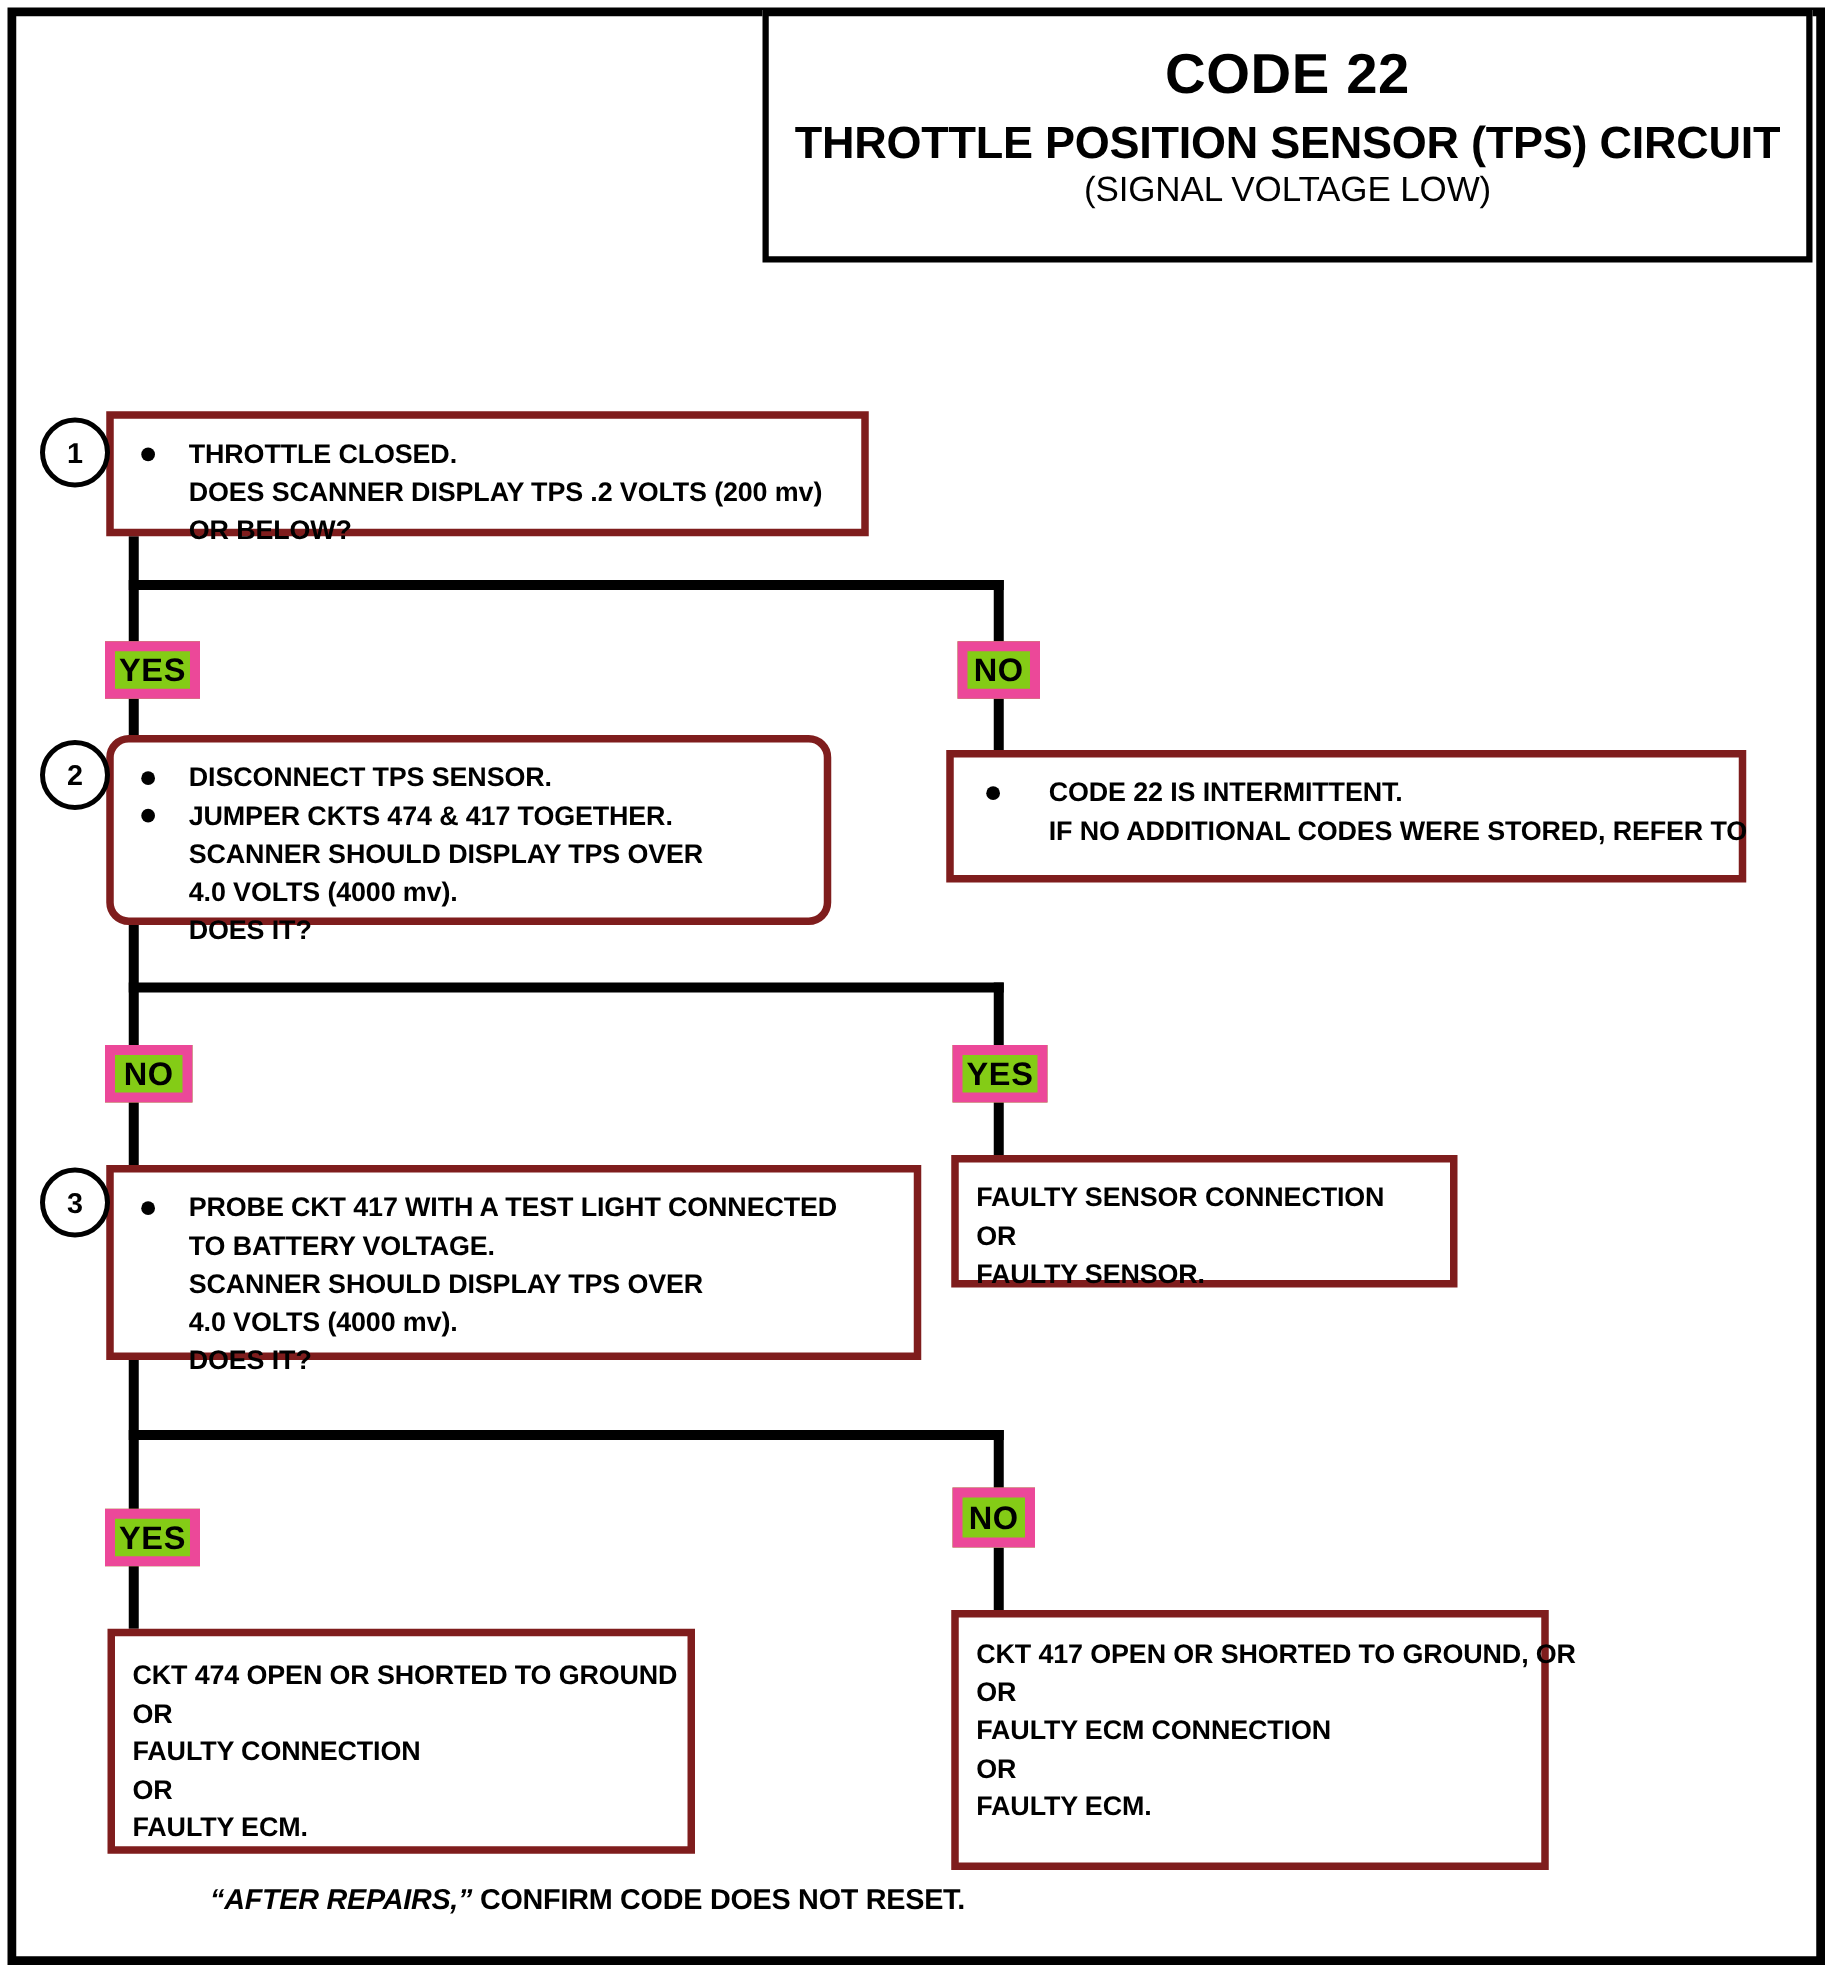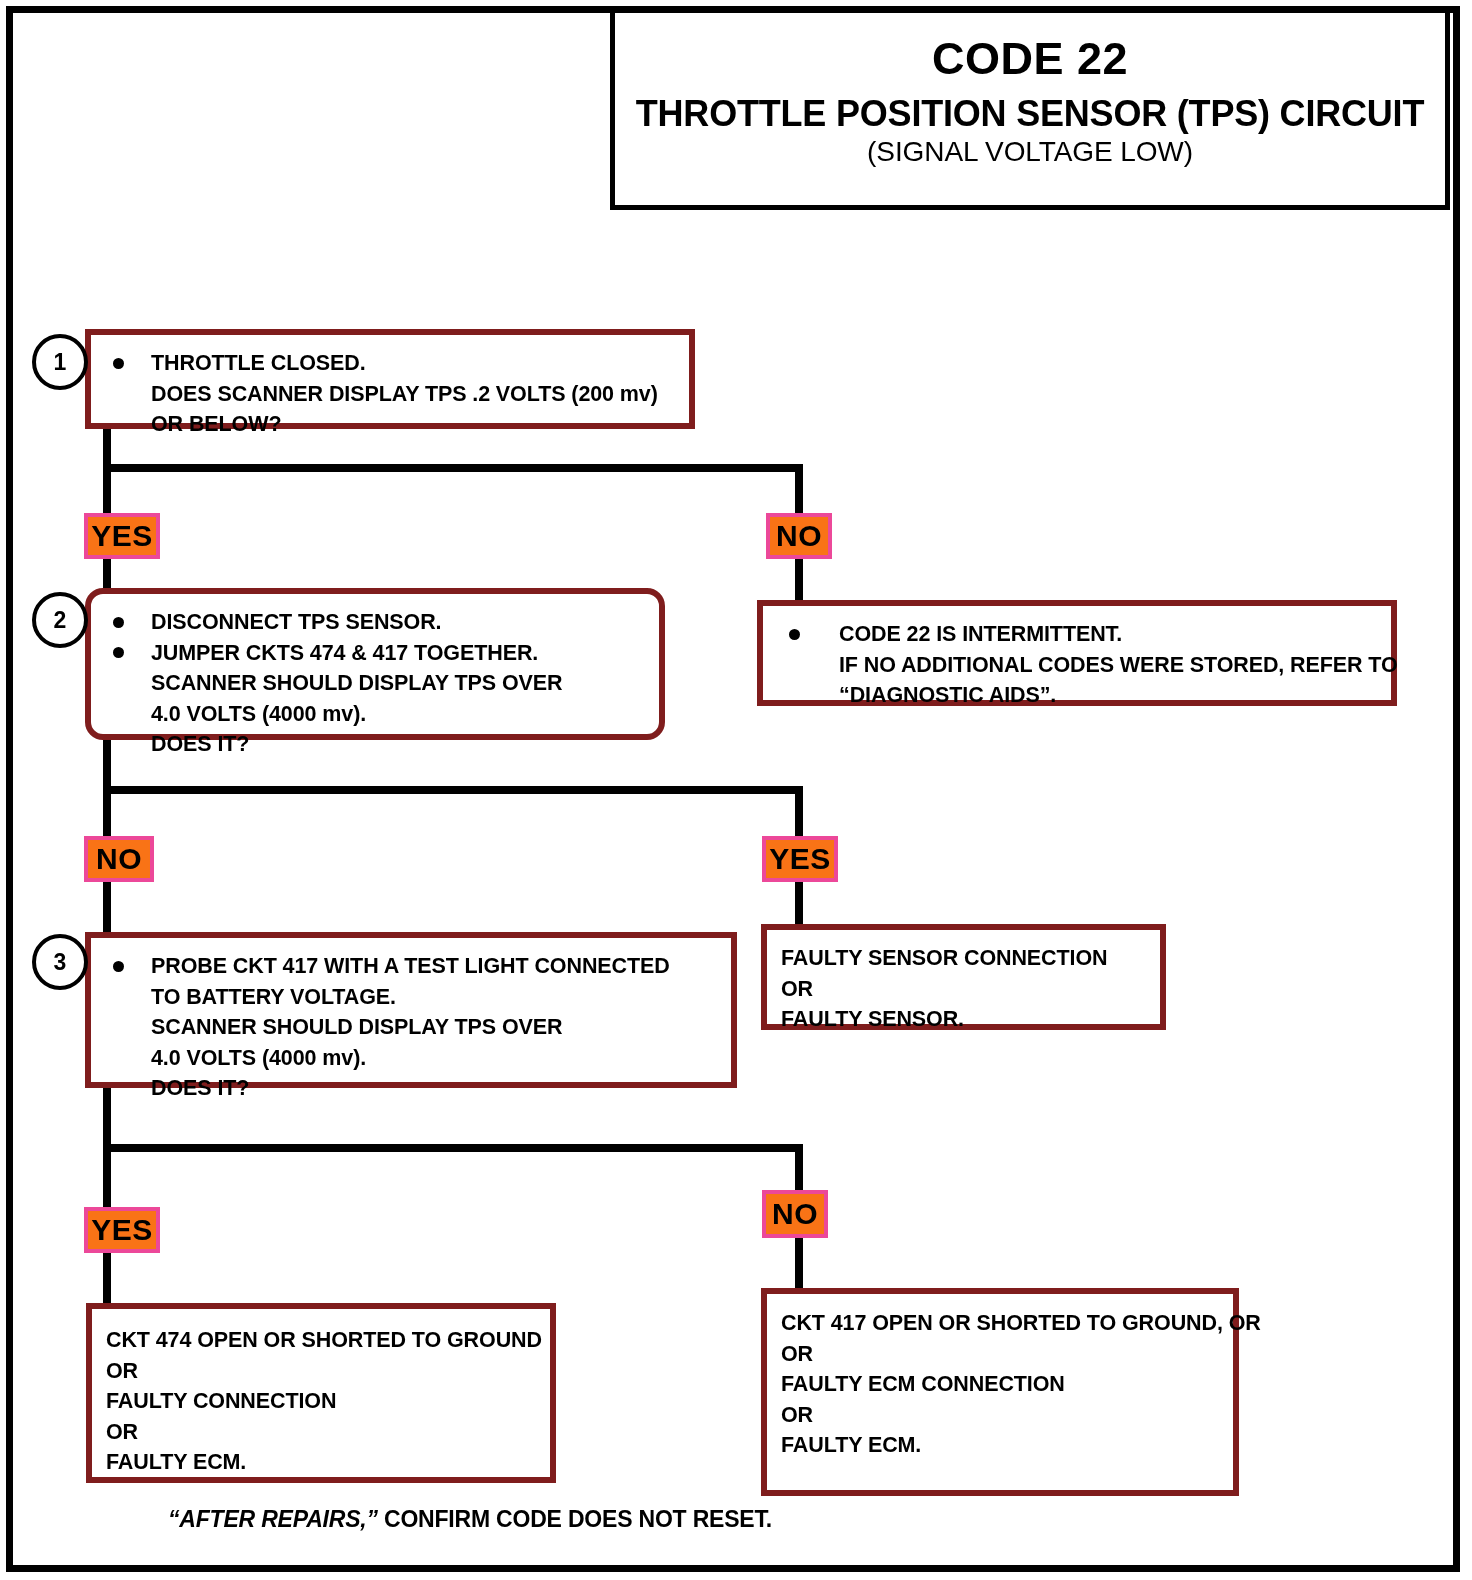--- a/index.html
+++ b/index.html
@@ -109,24 +109,24 @@
     font-size: 23px;
     font-weight: bold;
     text-align: center;
     line-height: 48px;
     z-index: 4;
   }
 
   
   .yn {
     position: absolute;
-    border: 4px solid #ec4899;
-    box-sizing: border-box;
-    background: #f97316;
-    font-size: 30px;
+    border: 8px solid #ec4899;
+    box-sizing: border-box;
+    background: #84cc16;
+    font-size: 26px;
     font-weight: bold;
     text-align: center;
     z-index: 4;
     display: flex;
     align-items: center;
     justify-content: center;
     letter-spacing: 0.5px;
   }
 
   
@@ -222,21 +222,20 @@
     </div>
   </div>
 
   <div class="fbox" style="left:757px; top:600px; width:640px; height:106px;">
     <div class="inner">
       <div class="line bullet-row" style="padding-left:62px;">
         <span class="bullet" style="left:12px;"></span>
         <span>CODE 22 IS INTERMITTENT.</span>
       </div>
       <div class="line" style="padding-left:62px;">IF NO ADDITIONAL CODES WERE STORED, REFER  TO</div>
-      <div class="line" style="padding-left:62px;">“DIAGNOSTIC AIDS”.</div>
     </div>
   </div>
 
   <div class="yn" style="left:84px; top:836px; width:70px; height:46px;">NO</div>
   <div class="yn" style="left:762px; top:836px; width:76px; height:46px;">YES</div>
 
   <div class="step-circle" style="left:32px; top:934px;">3</div>
   <div class="fbox" style="left:85px; top:932px; width:652px; height:156px;">
     <div class="inner">
       <div class="line bullet-row">

